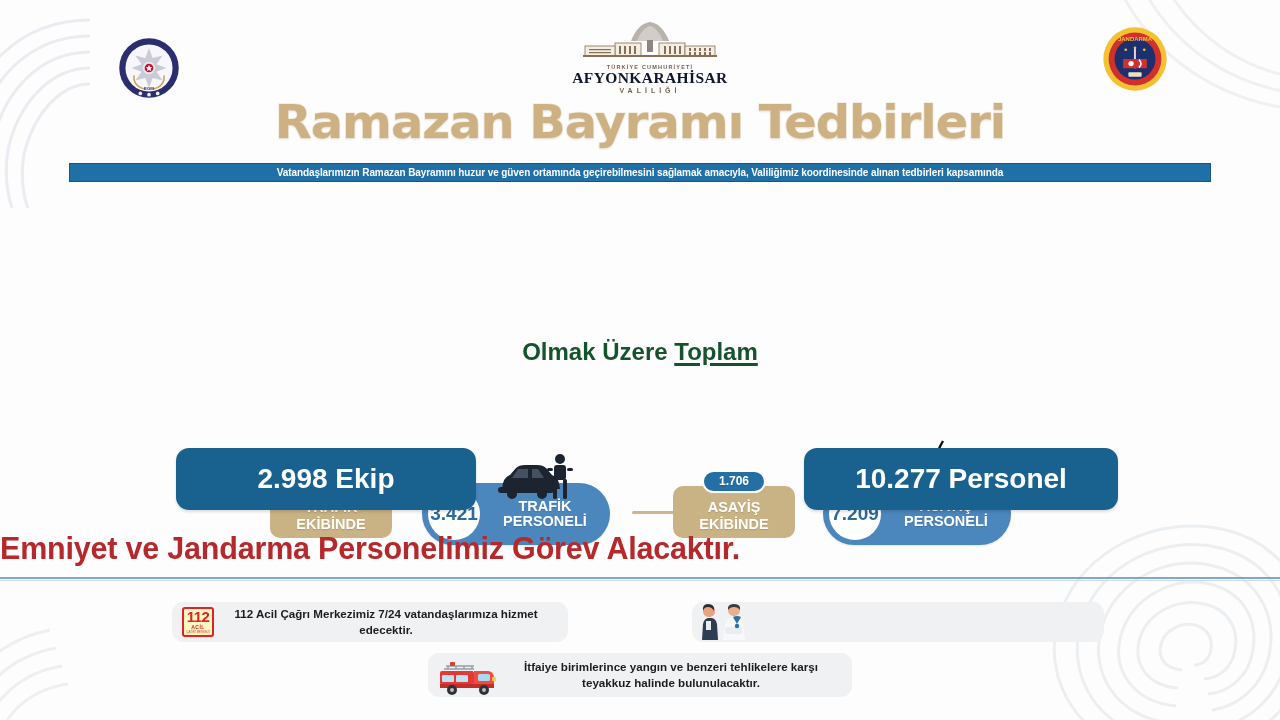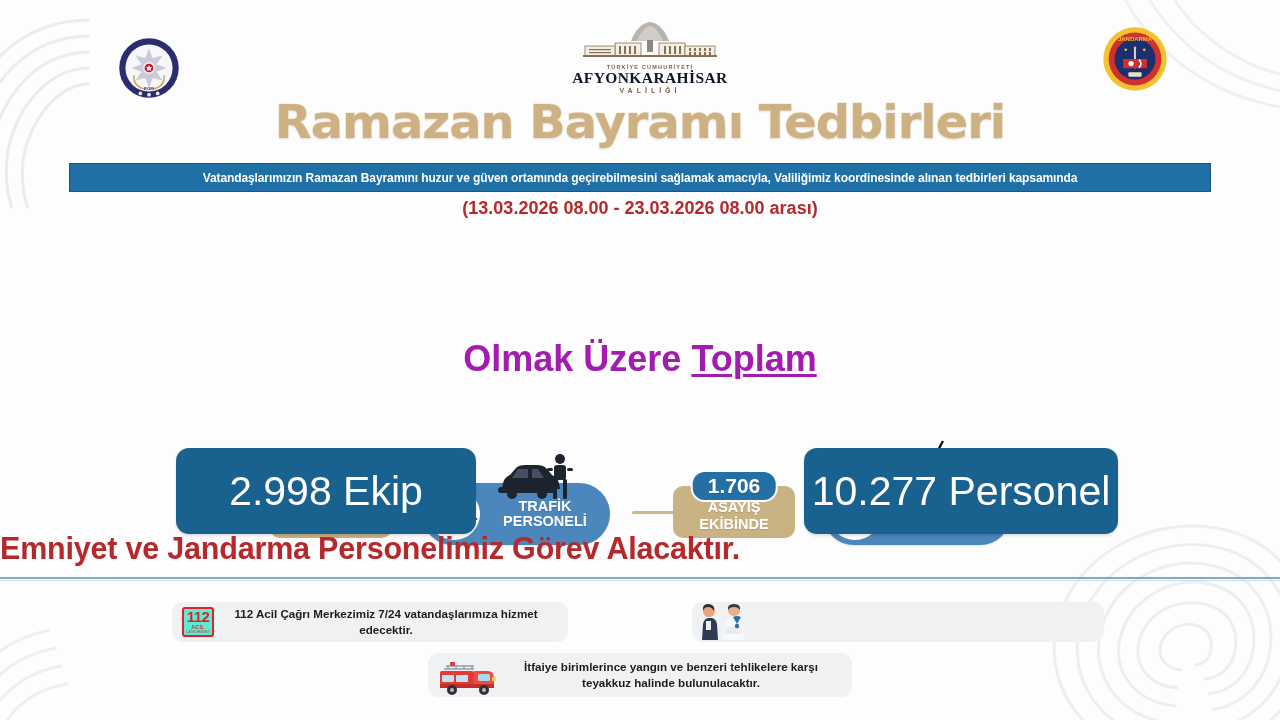--- a/index.html
+++ b/index.html
@@ -38,25 +38,25 @@
     letter-spacing:-1px;
     color:#cdb183;
     -webkit-text-stroke:1.5px #f3ece0;
     paint-order:stroke fill;
     text-shadow:0 2px 2px rgba(0,0,0,.06);
     transform:scaleX(1.02);
   }
 
   
   .banner {
-    position:absolute; left:69px; top:163px; width:1142px; height:29px;
+    position:absolute; left:69px; top:163px; width:1142px; height:19px;
     background:#2070a8;
     border:1.5px solid #1a5680;
     color:#fff;
-    font-size:12px;
+    font-size:10px;
     font-weight:bold;
     display:flex; align-items:center; justify-content:center;
     letter-spacing:-.1px;
     white-space:nowrap;
   }
 
   
   .dateline {
     position:absolute; left:0; right:0; top:198px;
     text-align:center;
@@ -79,21 +79,21 @@
     display:flex; flex-direction:column; align-items:center; justify-content:flex-end;
     padding-bottom:7px;
     text-shadow:0 1px 1px rgba(0,0,0,.12);
   }
   .khaki .l2 { margin-top:2px; }
   .khaki-badge {
     position:absolute; top:-16px; left:50%; transform:translateX(-50%);
     background:#2470a4; color:#fff;
     border-radius:14px;
     padding:3px 15px 4px;
-    font-size:21px; font-weight:bold;
+    font-size:12px; font-weight:bold;
     border:2px solid #fdfdfd;
     white-space:nowrap;
     text-align:right;
   }
 
   .pill {
     position:absolute; height:62px;
     background:#4b86bd;
     border-radius:34px;
     display:flex; align-items:center;
@@ -113,38 +113,38 @@
     text-align:center; flex:1 1 auto; padding:0 10px;
     text-shadow:0 1px 1px rgba(0,0,0,.10);
   }
   .pill-icon { position:absolute; pointer-events:none; }
 
   .connector { position:absolute; top:283px; left:632px; width:66px; height:3px; background:#cdb68c; border-radius:2px;}
 
   
   .toplam {
     position:absolute; left:0; right:0; top:338px; text-align:center;
-    color:#a21caf; font-size:36px; font-weight:bold;
+    color:#14532d; font-size:24px; font-weight:bold;
   }
   .toplam u { text-decoration-thickness:2.5px; text-underline-offset:3px; }
 
   .uyg {
     position:absolute; left:478px; top:372px; width:332px; height:66px;
     background:#1b6390; border-radius:36px;
     display:flex; align-items:center; padding-left:7px;
     box-shadow:0 1px 3px rgba(0,0,0,.12);
   }
   .uyg .pill-circle { width:54px; height:54px; font-size:21px; color:#2b6f9f;}
   .uyg .pill-label { font-size:20px; letter-spacing:.2px;}
 
   
   .bigbox {
-    position:absolute; top:448px; height:86px;
+    position:absolute; top:448px; height:62px;
     background:#19618f; border-radius:13px;
-    color:#ffffff; font-size:41px; font-weight:normal;
+    color:#ffffff; font-size:28px; font-weight:bold;
     display:flex; align-items:center; justify-content:center;
     box-shadow:0 2px 3px rgba(0,0,0,.13);
   }
   .bigbox-left { left:176px; width:300px; }
   .bigbox-right { left:804px; width:314px; }
 
   
   .footer-head {
     position:absolute; left:0; right:15px; top:531px; 
     color:#b5282b; font-size:30.5px; font-weight:bold; letter-spacing:-.2px;
@@ -166,21 +166,21 @@
     font-size:11.6px; font-weight:bold; color:#1c1c1c; line-height:1.35;
     padding:0 6px;
   }
   .card-icon { flex:0 0 auto; display:flex; align-items:center; justify-content:center; }
 
   .card-112 { left:172px; top:602px; width:396px; height:40px; }
   .card-saglik { left:692px; top:602px; width:412px; height:40px; }
   .card-itfaiye { left:428px; top:653px; width:424px; height:44px; }
 
   .logo112 {
-    width:32px; height:30px; background:#5eead4; border:2px solid #e02127;
+    width:32px; height:30px; background:#fef9c3; border:2px solid #e02127;
     border-radius:3px; display:flex; flex-direction:column; align-items:center; justify-content:center;
   }
   .logo112 .n { color:#e02127; font-weight:bold; font-size:15px; line-height:.95; letter-spacing:-.5px;}
   .logo112 .a { color:#e02127; font-weight:bold; font-size:5px; letter-spacing:.5px;}
   .logo112 .b { color:#e02127; font-size:3px; letter-spacing:.2px; transform:scale(.9);}
 </style>
 </head>
 <body>
 
 <div id="stage">
@@ -298,21 +298,20 @@
     <path d="M32 50 h36 v14 h-36z" fill="#d1302c"></path>
     <circle cx="44" cy="57" r="4" fill="#fff"></circle>
     <path d="M56 51 q6 6 0 12" stroke="#fff" stroke-width="2.4" fill="none"></path>
     <rect x="40" y="70" width="20" height="7" rx="1.5" fill="#e9e2c4"></rect>
   </svg>
 
   <div class="title">Ramazan Bayramı Tedbirleri</div>
 
   <div class="banner">Vatandaşlarımızın Ramazan Bayramını huzur ve güven ortamında geçirebilmesini sağlamak amacıyla, Valiliğimiz koordinesinde alınan tedbirleri kapsamında</div>
 
-  <div class="dateline">(13.03.2026 08.00 - 23.03.2026 08.00 arası)</div>
 
   <div class="stats">
 
     <div class="khaki" style="left:270px; top:258px; width:122px;">
       <div class="khaki-badge">1.292</div>
       <div>TRAFİK</div>
       <div class="l2">EKİBİNDE</div>
     </div>
 
     <div class="pill" style="left:422px; top:255px; width:188px;">

